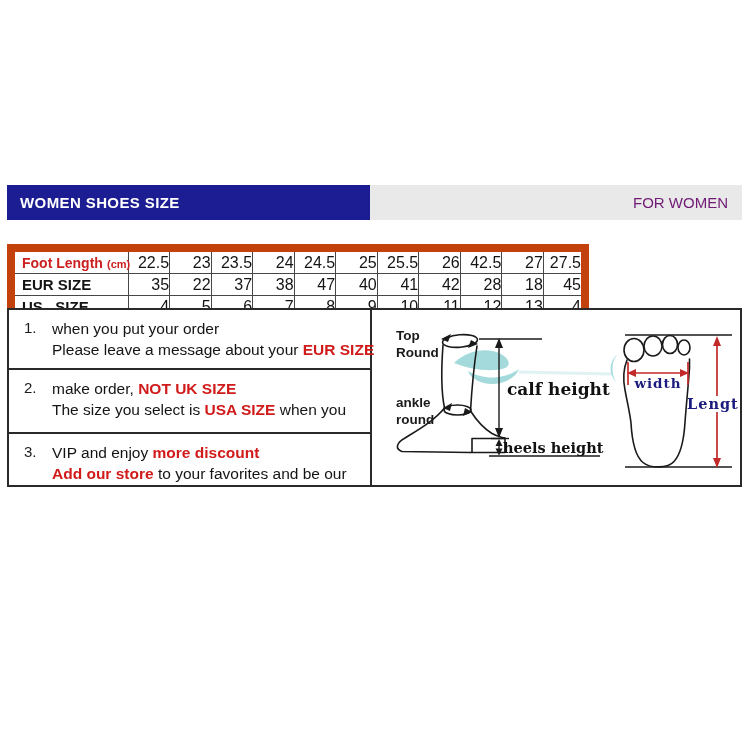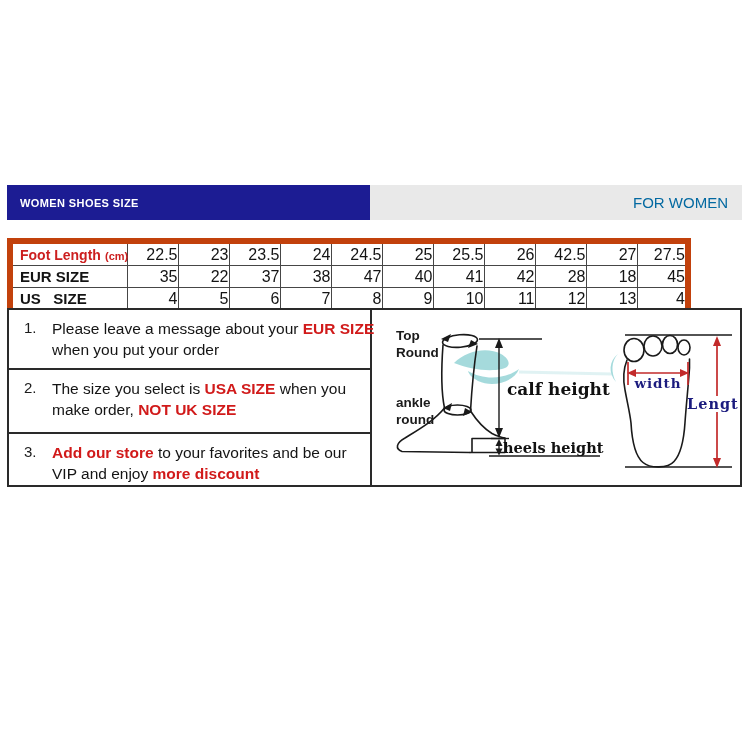--- a/index.html
+++ b/index.html
@@ -1,27 +1,27 @@
 <!DOCTYPE html>
 <html><head>
 <meta charset="utf-8">
 <style>
   html,body{margin:0;padding:0;background:#ffffff;}
   body{width:750px;height:750px;position:relative;font-family:"Liberation Sans",sans-serif;overflow:hidden;}
 
   
   .header{position:absolute;left:7px;top:185px;width:735px;height:35px;display:flex;}
-  .header-left{width:363px;background:#1c1c93;color:#ffffff;font-weight:bold;font-size:11px;
+  .header-left{width:363px;background:#1c1c93;color:#ffffff;font-weight:bold;font-size:15px;
     letter-spacing:.4px;display:flex;align-items:center;padding-left:13px;box-sizing:border-box;}
-  .header-right{flex:1;background:#e9e9e9;color:#0369a1;font-size:15px;display:flex;align-items:center;
+  .header-right{flex:1;background:#e9e9e9;color:#701a75;font-size:15px;display:flex;align-items:center;
     justify-content:flex-end;padding-right:14px;box-sizing:border-box;}
 
   
-  .size-table{position:absolute;left:7px;top:238px;width:684px;border-collapse:collapse;table-layout:fixed;
-    font-size:16px;color:#141414;border:6px solid #c2410c;}
+  .size-table{position:absolute;left:7px;top:244px;width:582px;border-collapse:collapse;table-layout:fixed;
+    font-size:16px;color:#141414;border:8px solid #c2410c;}
   .size-table td{border:1px solid #464646;text-align:right;vertical-align:middle;padding:0;height:21px;}
   .size-table td.lbl{text-align:left;padding-left:7px;font-weight:bold;font-size:15px;white-space:pre;}
   .lbl-red{color:#cc1f1f;font-weight:bold;font-size:14px;}
   .lbl-red-small{color:#cc1f1f;font-weight:bold;font-size:11px;}
 
   
   .bottom{position:absolute;left:7px;top:308px;width:735px;height:179px;display:flex;
     border:2px solid #2a2a2a;box-sizing:border-box;background:#ffffff;}
   .notes{width:363px;border-right:2px solid #2a2a2a;box-sizing:border-box;display:flex;flex-direction:column;}
   .note-row{display:flex;padding:8px 4px 0 15px;box-sizing:border-box;}
@@ -121,36 +121,36 @@
   </tr>
   </tbody>
 </table>
 
 <div class="bottom">
 
   <div class="notes">
     <div class="note-row n1">
       <span class="note-num">1.</span>
       <div class="note-text">
+        <div class="nline"><span>when you put your order</span></div>
         <div class="nline"><span>Please leave a message about your </span><span class="red">EUR SIZE</span></div>
-        <div class="nline"><span>when you put your order</span></div>
       </div>
     </div>
     <div class="note-row n2">
       <span class="note-num">2.</span>
       <div class="note-text">
+        <div class="nline"><span>make order, </span><span class="red">NOT UK SIZE</span></div>
         <div class="nline"><span>The size you select is </span><span class="red">USA SIZE</span><span> when you</span></div>
-        <div class="nline"><span>make order, </span><span class="red">NOT UK SIZE</span></div>
       </div>
     </div>
     <div class="note-row n3">
       <span class="note-num">3.</span>
       <div class="note-text">
+        <div class="nline"><span>VIP and enjoy </span><span class="red">more discount</span></div>
         <div class="nline"><span class="red">Add our store</span><span> to your favorites and be our</span></div>
-        <div class="nline"><span>VIP and enjoy </span><span class="red">more discount</span></div>
       </div>
     </div>
   </div>
 
   <div class="diagram">
     <svg class="diag-svg" viewBox="0 0 366 175">
 
       <g opacity="0.8">
         <path d="M 82 53 C 95 40 116 37 129 44 C 138 49 140 57 130 59 C 116 62 97 59 82 53 Z" fill="#8fd2d4"></path>
         <path d="M 96 61 C 111 70 132 70 147 59 C 142 72 121 78 106 71 C 101 68 97 65 96 61 Z" fill="#8fd2d4"></path>

